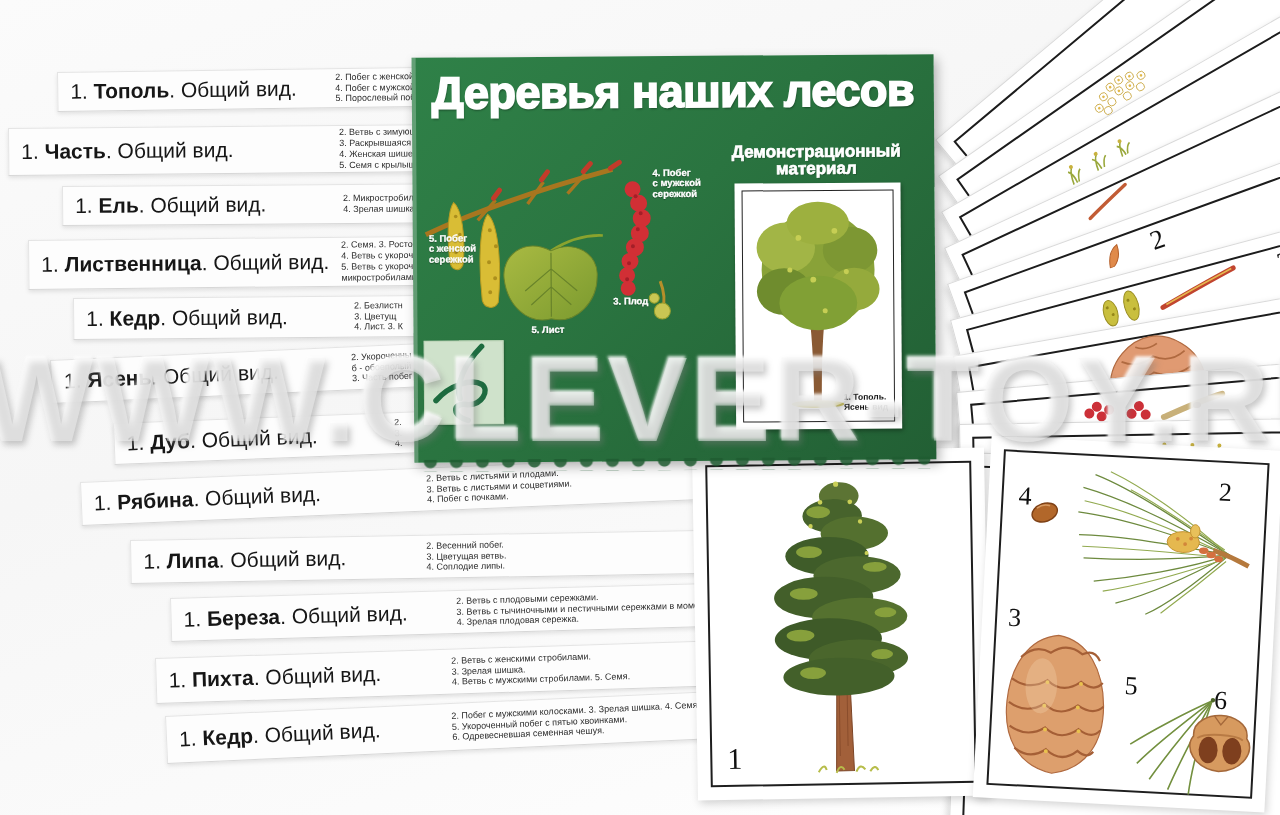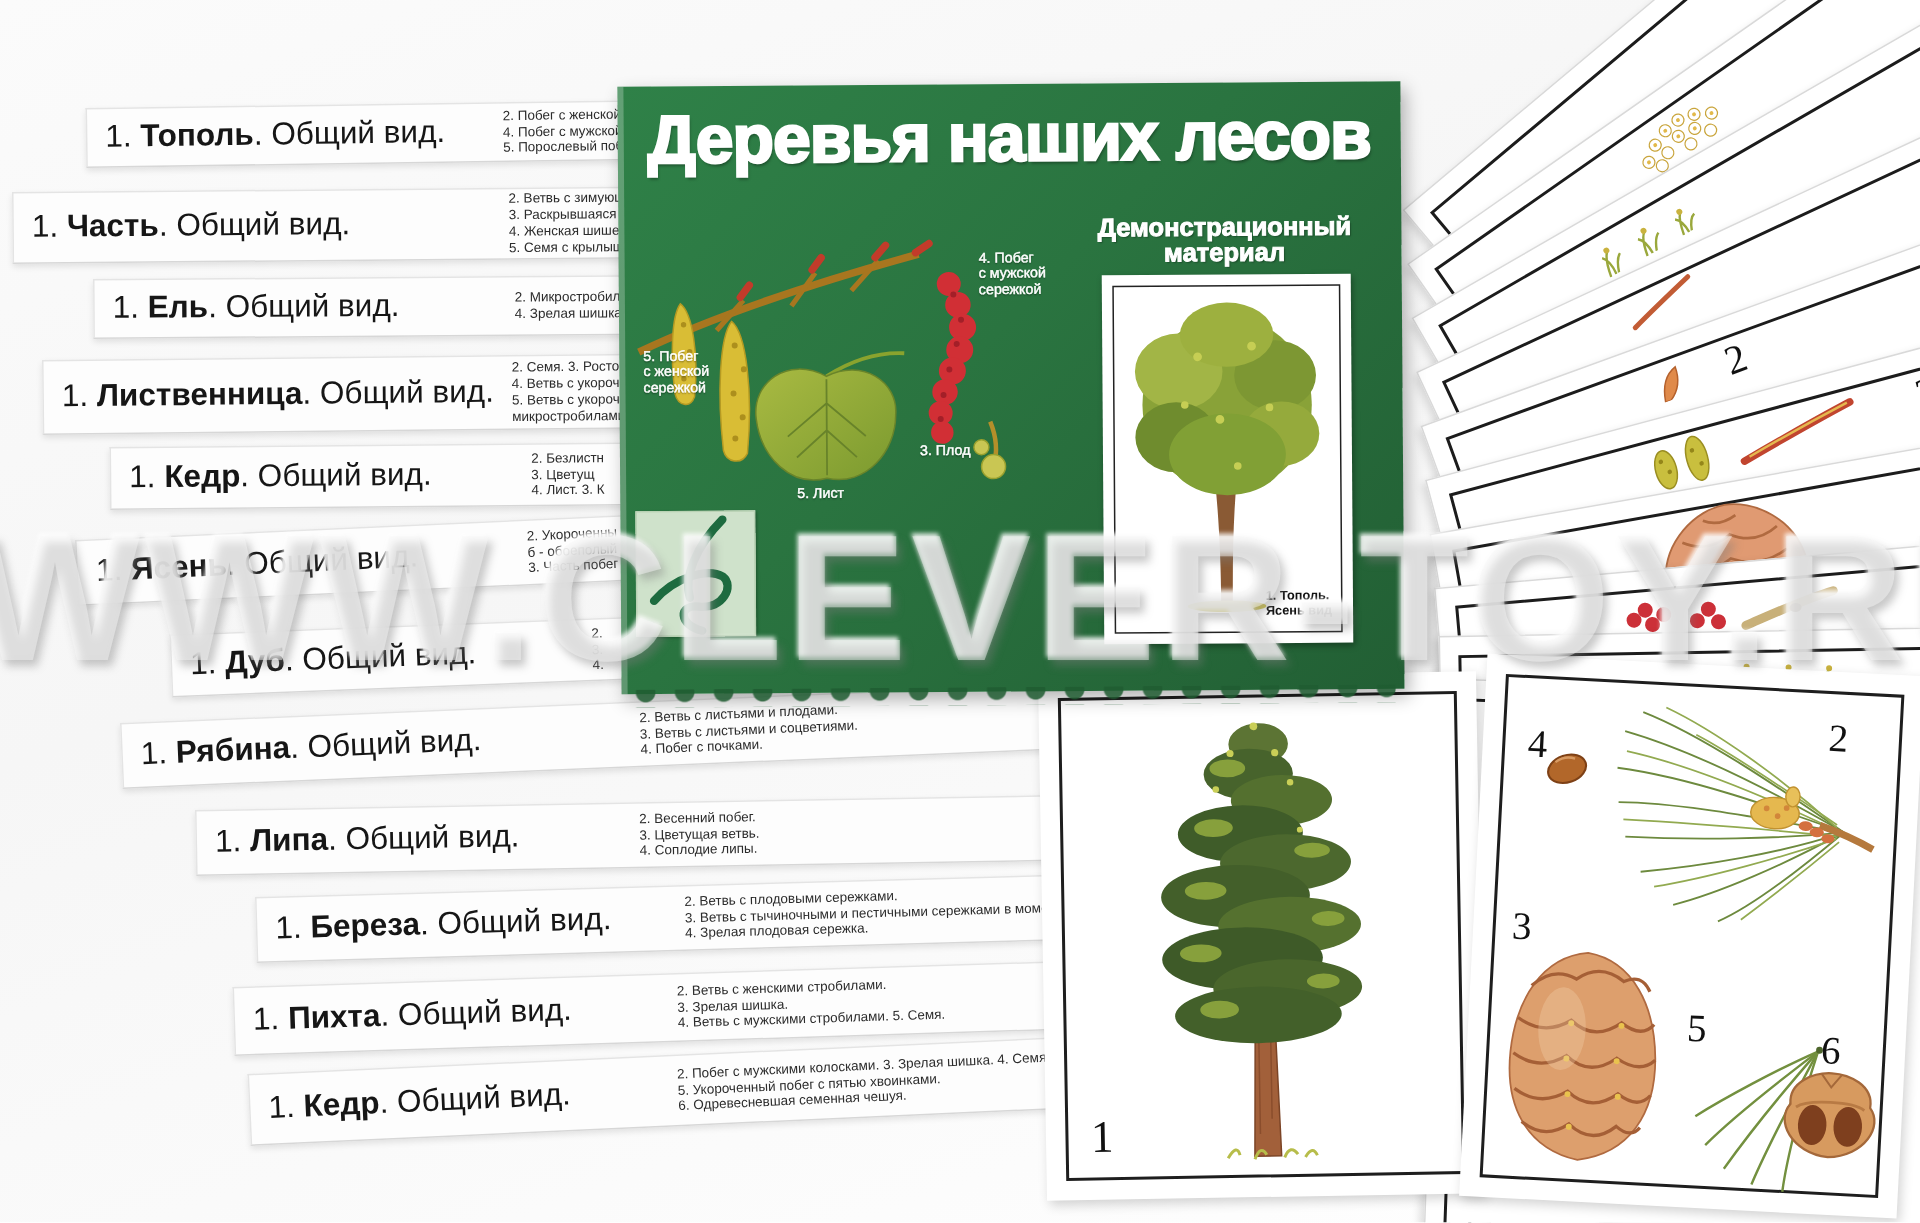--- a/index.html
+++ b/index.html
@@ -32,21 +32,21 @@
        background:rgba(255,255,255,.25);}
   .box-scallop{position:absolute;left:6px;right:6px;bottom:-9px;height:12px;z-index:-1;
        background:radial-gradient(circle 7px at 10px 2px,#1f5c31 6px,transparent 7px);
        background-size:26px 12px;background-repeat:repeat-x;opacity:.85;}
   .box-title{position:absolute;left:0;top:10px;width:100%;text-align:center;color:#fff;
        font-size:45px;font-weight:bold;letter-spacing:-0.5px;white-space:nowrap;
        -webkit-text-stroke:1.8px #ffffff;text-shadow:1px 2px 2px rgba(0,0,0,.35);}
   .box-subtitle{position:absolute;right:6px;top:88px;width:224px;text-align:center;color:#fff;
        font-size:17px;font-weight:bold;line-height:1.02;-webkit-text-stroke:0.7px #fff;
        text-shadow:1px 1px 1px rgba(0,0,0,.3);}
-  .fig-label{position:absolute;color:#fff;font-size:9.5px;font-weight:normal;line-height:1.08;
+  .fig-label{position:absolute;color:#fff;font-size:9.5px;font-weight:bold;line-height:1.08;
        -webkit-text-stroke:0.3px #fff;text-shadow:0 1px 1px rgba(0,0,0,.4);}
   .cover-card{position:absolute;left:322px;top:128px;width:166px;height:246px;background:#fff;
        box-shadow:1px 2px 4px rgba(0,0,0,.35);}
   .cover-card-frame{position:absolute;left:7px;top:7px;right:7px;bottom:7px;border:1.6px solid #222;}
   .cover-card-caption{position:absolute;right:14px;bottom:16px;text-align:left;color:#111;
        font-size:8.5px;font-weight:bold;line-height:1.15;}
   .logo{position:absolute;left:10px;top:283px;width:80px;height:84px;background:#cfe2cb;
        box-shadow:inset 0 0 0 1px #b9d2b4,1px 1px 2px rgba(0,0,0,.25);}
   .audience{position:absolute;left:132px;top:288px;color:#fff;font-size:19px;font-weight:bold;
        line-height:1.07;-webkit-text-stroke:0.7px #fff;text-shadow:1px 1px 1px rgba(0,0,0,.3);}

